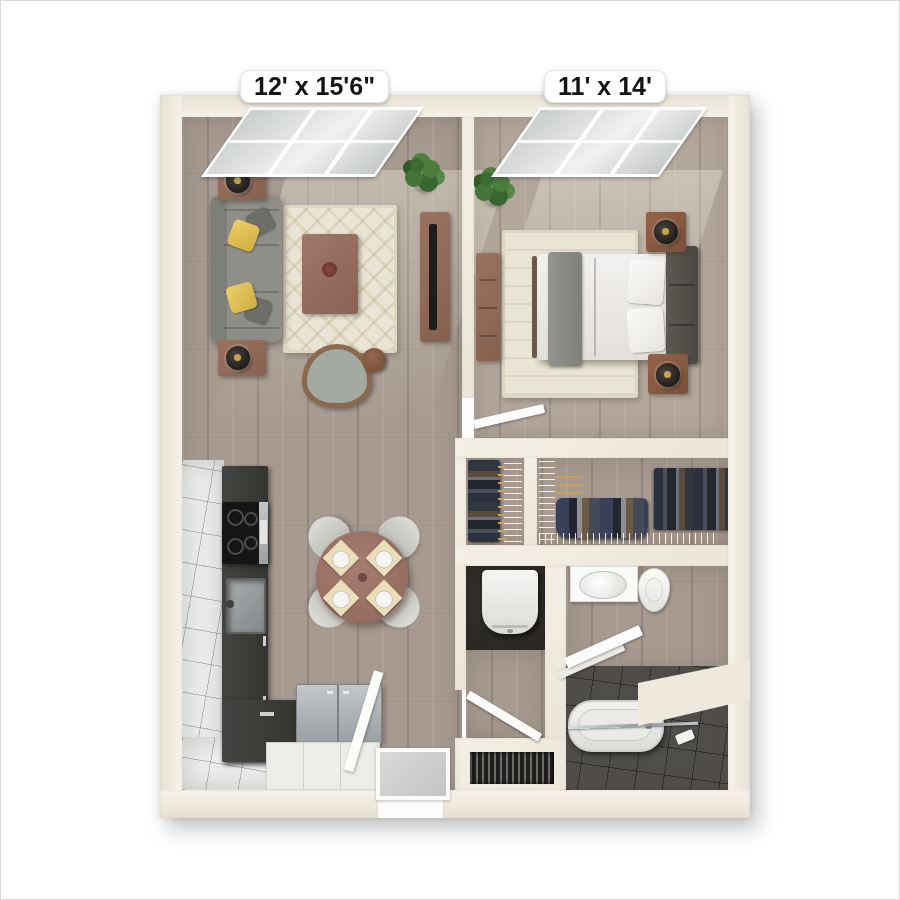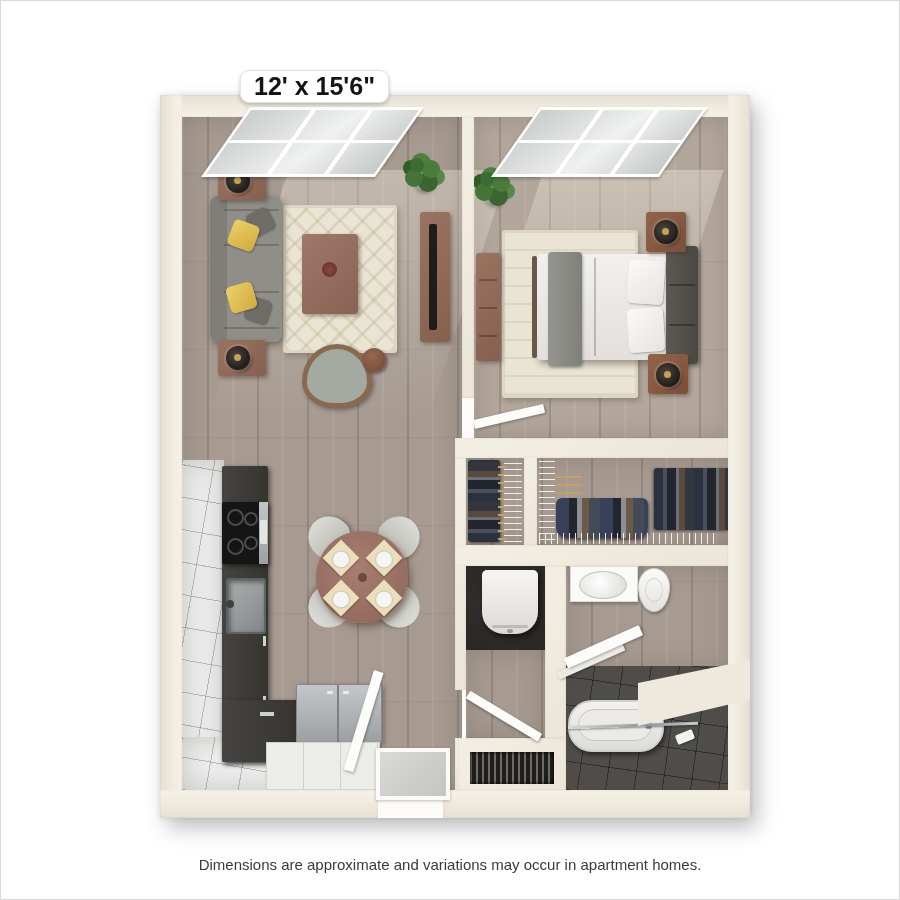--- a/index.html
+++ b/index.html
@@ -87,20 +87,21 @@
 
   #disclaimer{position:absolute;left:0;top:856px;width:100%;text-align:center;
               font-size:15px;color:#3a3a3a;z-index:9;}
 </style>
 </head>
 <body>
 
 <div id="canvas">
 
   <div class="dim-tab" style="left:240px;">12' x 15'6"</div>
+  <div class="dim-tab" style="left:544px;">11' x 14'</div>
 
   <div id="plan-shadow"></div>
 
   <div class="floor wood abs" style="left:182px;top:117px;width:280px;height:673px;"></div>
   <div class="floor wood wood-light abs" style="left:474px;top:117px;width:254px;height:321px;"></div>
   <div class="floor wood abs" style="left:466px;top:456px;width:262px;height:89px;"></div>
   <div class="floor darkroom abs" style="left:466px;top:566px;width:79px;height:84px;"></div>
   <div class="floor wood abs" style="left:566px;top:566px;width:162px;height:104px;"></div>
   <div class="floor wood abs" style="left:466px;top:650px;width:79px;height:88px;"></div>
   <div class="floor dtile abs" style="left:566px;top:666px;width:162px;height:124px;"></div>
@@ -279,14 +280,13 @@
       <div class="panes"></div>
     </div>
 
   <div class="door" style="left:474px;top:420px;width:72px;height:9px;transform:rotate(-13deg);transform-origin:left center;"></div>
   <div class="door" style="left:468px;top:690px;width:84px;height:9px;transform:rotate(31deg);transform-origin:left center;"></div>
   <div class="door" style="left:374px;top:670px;width:10px;height:104px;transform:rotate(17deg);transform-origin:top left;"></div>
   <div class="door" style="left:558px;top:672px;width:72px;height:8px;transform:rotate(-24deg);transform-origin:left center;background:#eceae5;"></div>
   <div class="door" style="left:566px;top:658px;width:82px;height:11px;transform:rotate(-24deg);transform-origin:left center;"></div>
   <div class="abs" style="left:376px;top:748px;width:66px;height:44px;background:linear-gradient(135deg,#d9d9d7,#c4c4c2);border:4px solid #fbfbf9;box-shadow:0 1px 3px rgba(0,0,0,.25);z-index:6;"></div>
 
-  <div id="disclaimer">Dimensions are approximate and variations may occur in apartment homes.</div>
 </div>
 
 </body></html>

